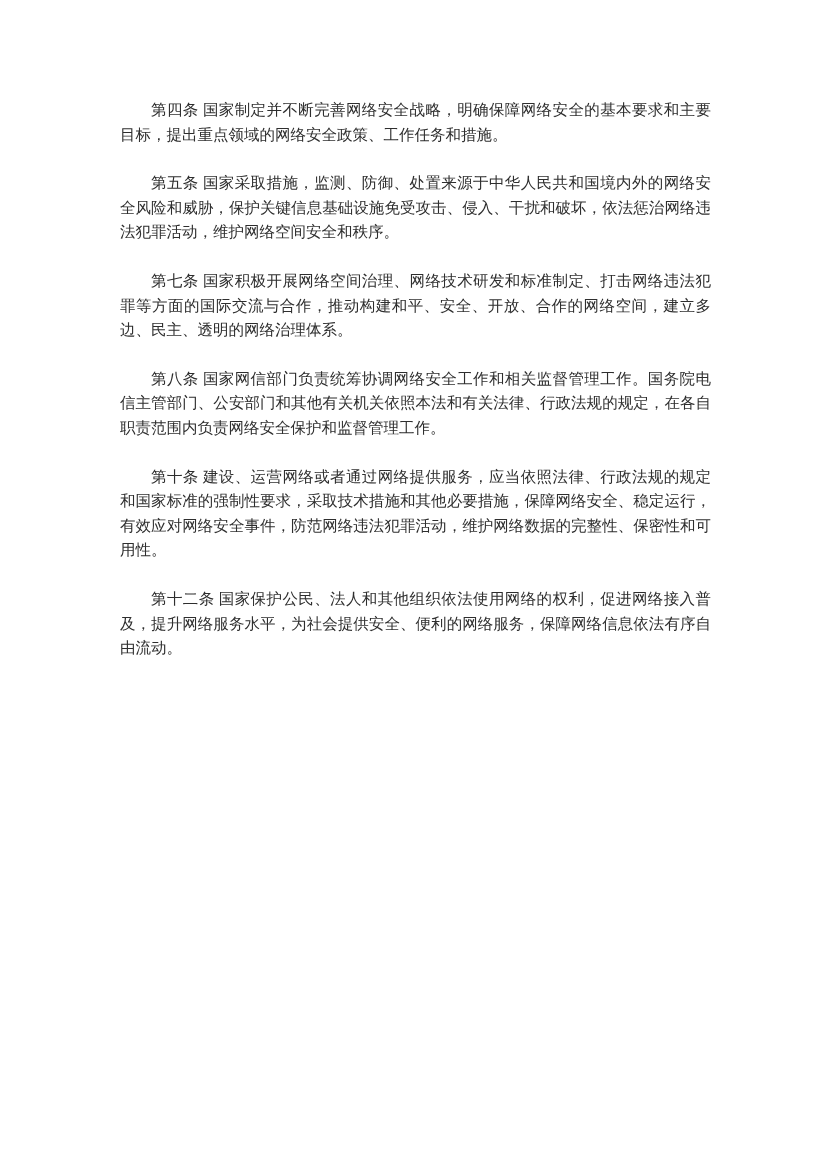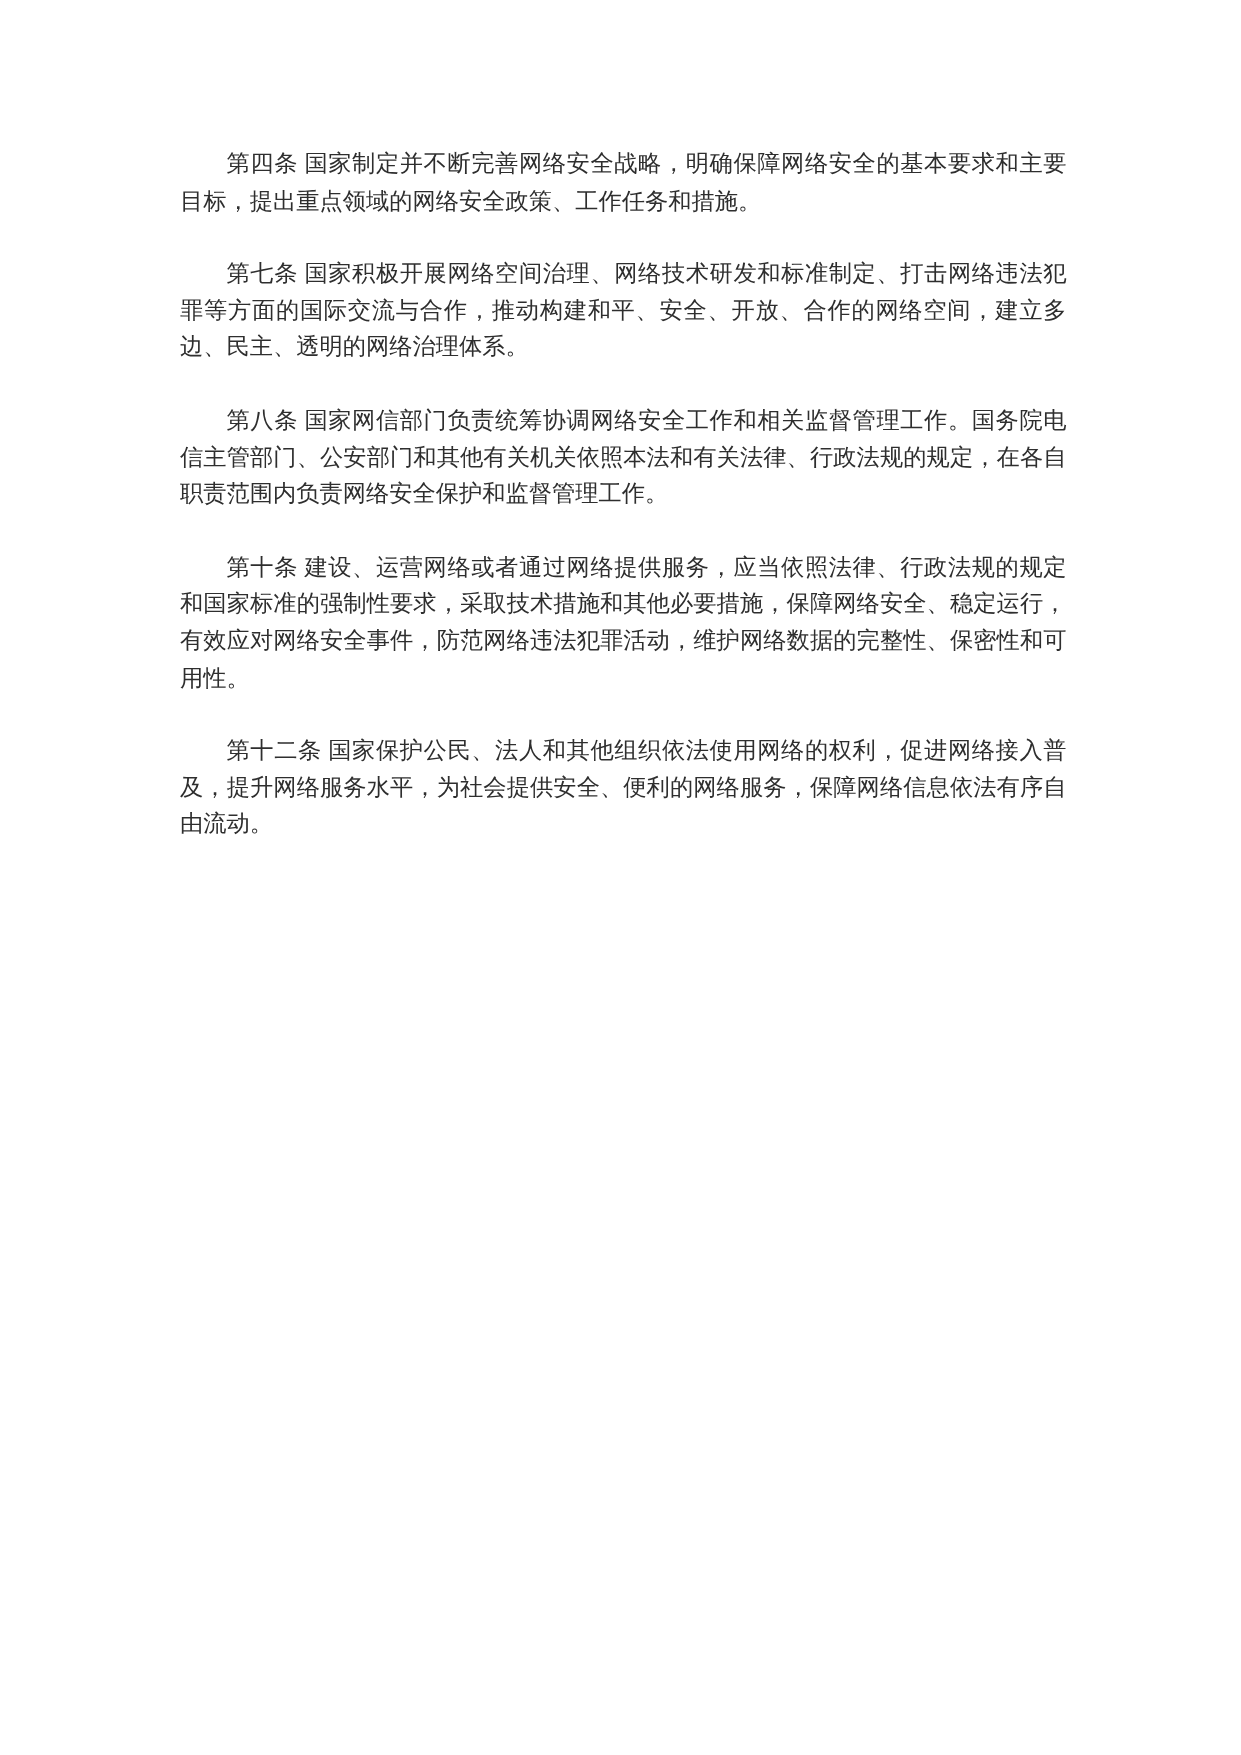--- a/index.html
+++ b/index.html
@@ -44,20 +44,21 @@
     color: #333333;
     letter-spacing: 1px;
   }
 </style>
 </head>
 <body>
 
 <div class="page">
   <div class="content">
     <p class="para">第四条 国家制定并不断完善网络安全战略，明确保障网络安全的基本要求和主要目标，提出重点领域的网络安全政策、工作任务和措施。</p>
+    <p class="para">第五条 国家采取措施，监测、防御、处置来源于中华人民共和国境内外的网络安全风险和威胁，保护关键信息基础设施免受攻击、侵入、干扰和破坏，依法惩治网络违法犯罪活动，维护网络空间安全和秩序。</p>
     <p class="para">第七条 国家积极开展网络空间治理、网络技术研发和标准制定、打击网络违法犯罪等方面的国际交流与合作，推动构建和平、安全、开放、合作的网络空间，建立多边、民主、透明的网络治理体系。</p>
     <p class="para">第八条 国家网信部门负责统筹协调网络安全工作和相关监督管理工作。国务院电信主管部门、公安部门和其他有关机关依照本法和有关法律、行政法规的规定，在各自职责范围内负责网络安全保护和监督管理工作。</p>
     <p class="para">第十条 建设、运营网络或者通过网络提供服务，应当依照法律、行政法规的规定和国家标准的强制性要求，采取技术措施和其他必要措施，保障网络安全、稳定运行，有效应对网络安全事件，防范网络违法犯罪活动，维护网络数据的完整性、保密性和可用性。</p>
     <p class="para">第十二条 国家保护公民、法人和其他组织依法使用网络的权利，促进网络接入普及，提升网络服务水平，为社会提供安全、便利的网络服务，保障网络信息依法有序自由流动。</p>
   </div>
 
   <div class="footer">
     <span>第 2 页 共 13 页</span>
   </div>
 </div>

